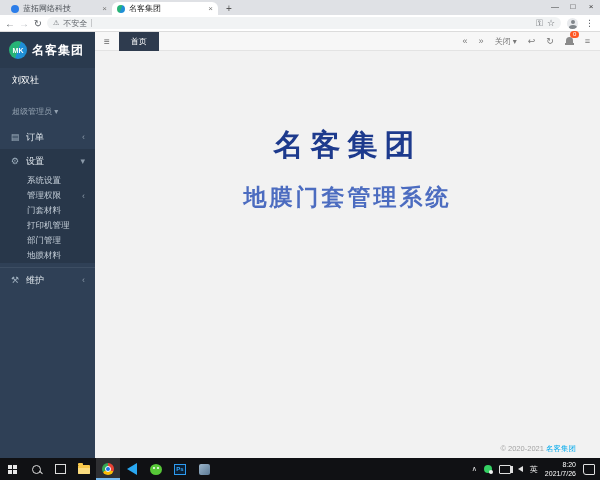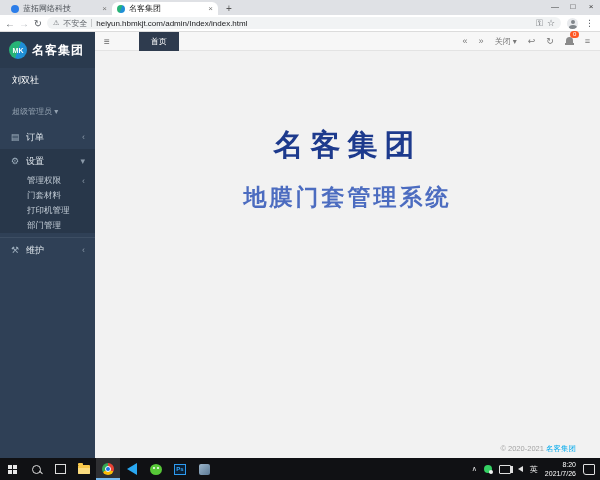--- a/index.html
+++ b/index.html
@@ -49,21 +49,21 @@
   .mrow .mic{font-size:9px;color:#9fb0bf;width:10px;text-align:center;}
   .chev{margin-left:auto;font-size:9px;color:#8b9aa9;}
   .grp{background:#28374a;}
   .sub{height:15px;display:flex;align-items:center;padding-left:27px;font-size:8.5px;color:#c3cdd7;}
   .sub .chev{margin-right:10px;}
   .sdiv{border-top:1px solid #3d4e63;margin-top:4px;}
   
   .main{position:absolute;top:0;left:95px;right:0;bottom:0;}
   .hbar{height:19px;background:#f7f7f7;border-bottom:1px solid #e3e3e3;display:flex;align-items:center;box-sizing:border-box;}
   .burger{font-size:10px;color:#666;padding:0 9px;}
-  .hometab{height:19px;background:#2e3b4e;color:#fff;font-size:8px;display:flex;align-items:center;padding:0 12px;margin-left:20px;}
+  .hometab{height:19px;background:#2e3b4e;color:#fff;font-size:8px;display:flex;align-items:center;padding:0 12px;}
   .hricons{margin-left:auto;display:flex;align-items:center;gap:11px;padding-right:10px;font-size:9px;color:#777;}
   .closedd{font-size:8px;display:flex;gap:2px;align-items:center;}
   .bell{position:relative;width:9px;height:10px;}
   .bellbody{position:absolute;left:1px;top:1px;width:7px;height:6px;background:#8a8a8a;border-radius:4px 4px 0 0;}
   .bellbar{position:absolute;left:0;top:7px;width:9px;height:1.5px;background:#8a8a8a;}
   .badge{position:absolute;top:-5px;right:-5px;background:#ff5722;color:#fff;font-size:6px;line-height:7px;
     border-radius:5px;padding:0 2.5px;}
   .body{position:absolute;top:19px;left:0;right:0;bottom:0;}
   .btitle{text-align:center;padding-top:74px;font-size:30px;font-weight:bold;color:#1d3a8d;letter-spacing:7px;}
   .bsub{text-align:center;margin-top:16px;font-size:23px;font-weight:bold;color:#4c6cc0;letter-spacing:3px;}
@@ -128,21 +128,20 @@
   </div>
 
   <div class="toolbar">
     <span class="navic" style="margin-left:3px">←</span>
     <span class="navic dis">→</span>
     <span class="navic">↻</span>
     <div class="omnibox">
       <span class="warn">⚠</span>
       <span>不安全</span>
       <span class="sep"></span>
-      <span class="url">heiyun.hbmkjt.com/admin/Index/index.html</span>
       <span class="grow"></span>
       <span class="keyic">⚿</span>
       <span class="starric">☆</span>
     </div>
     <span class="avatar"></span>
     <span class="dots">⋮</span>
   </div>
 
   <div class="page">
 
@@ -162,31 +161,37 @@
         <span class="chev">‹</span>
       </div>
 
       <div class="grp">
         <div class="mrow">
           <span class="mic">⚙</span>
           <span>设置</span>
           <span class="chev">▾</span>
         </div>
         <div class="sub">
+          <span>系统设置</span>
+        </div>
+        <div class="sub">
           <span>管理权限</span>
           <span class="chev">‹</span>
         </div>
         <div class="sub">
           <span>门套材料</span>
         </div>
         <div class="sub">
           <span>打印机管理</span>
         </div>
         <div class="sub">
           <span>部门管理</span>
+        </div>
+        <div class="sub">
+          <span>地膜材料</span>
         </div>
       </div>
 
       <div class="sdiv"></div>
 
       <div class="mrow">
         <span class="mic">⚒</span>
         <span>维护</span>
         <span class="chev">‹</span>
       </div>

